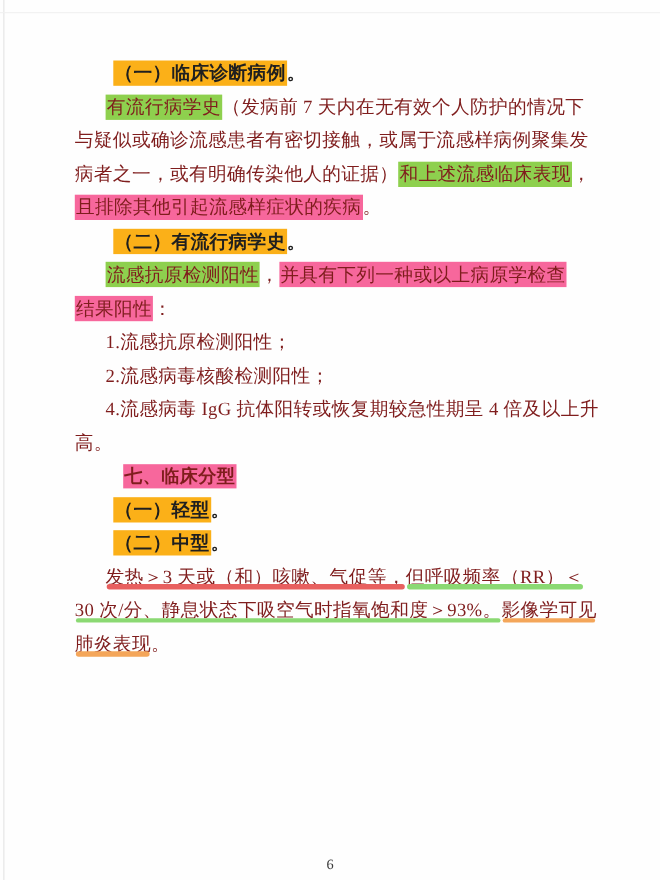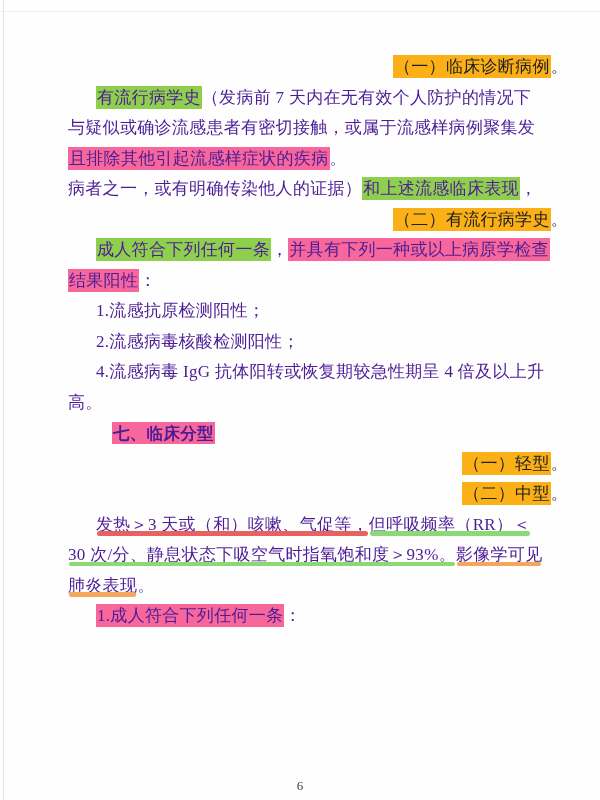--- a/index.html
+++ b/index.html
@@ -13,26 +13,26 @@
   .edge-left {
     position:absolute; left:3px; top:0; height:100%; width:1px; background:#e4e4e4;
   }
   .edge-top {
     position:absolute; left:0; top:11px; width:100%; height:1px; background:#f1f1f1;
   }
   .content {
     position:absolute; top:52px; left:68px; width:500px;
   }
   .line {
-    height:30.5px; line-height:30.5px; font-size:17px; color:#4c1d95;
+    height:30.5px; line-height:30.5px; font-size:17px; color:#7f1d1d;
     white-space:nowrap; letter-spacing:0.3px;
   }
   .body-indent { padding-left:28px; }
-  .h1 { padding-left:35px; font-weight:normal; color:#1f1f1f;text-align:right; }
-  .h2 { padding-left:44px; font-weight:bold; color:#4c1d95;
+  .h1 { padding-left:35px; font-weight:bold; color:#1f1f1f; }
+  .h2 { padding-left:44px; font-weight:bold; color:#7f1d1d;
         font-family:"Liberation Sans","DejaVu Sans",sans-serif; font-size:16.5px; }
   .hl { padding:2px 1px; }
   .hl-orange { background:#fbb018; }
   .hl-green  { background:#8ed04e; }
   .hl-pink   { background:#f7679c; }
   .ul { position:relative; }
   .ul::after {
     content:""; position:absolute; left:1px; right:1px; bottom:-2px;
     height:4.5px; border-radius:3px;
   }
@@ -48,32 +48,31 @@
 <body>
 
 <div class="page">
   <div class="edge-left"></div>
   <div class="edge-top"></div>
 
   <div class="content" id="doc-lines">
       <div class="line h1"><span class="hl hl-orange">（一）临床诊断病例</span><span>。</span></div>
       <div class="line body-indent"><span class="hl hl-green">有流行病学史</span><span>（发病前 7 天内在无有效个人防护的情况下</span></div>
       <div class="line body"><span>与疑似或确诊流感患者有密切接触，或属于流感样病例聚集发</span></div>
+      <div class="line body"><span>病者之一，或有明确传染他人的证据）</span><span class="hl hl-green">和上述流感临床表现</span><span>，</span></div>
       <div class="line body"><span class="hl hl-pink">且排除其他引起流感样症状的疾病</span><span>。</span></div>
-      <div class="line body"><span>病者之一，或有明确传染他人的证据）</span><span class="hl hl-green">和上述流感临床表现</span><span>，</span></div>
       <div class="line h1"><span class="hl hl-orange">（二）有流行病学史</span><span>。</span></div>
-      <div class="line body-indent"><span class="hl hl-green">成人符合下列任何一条</span><span>，</span><span class="hl hl-pink">并具有下列一种或以上病原学检查</span></div>
+      <div class="line body-indent"><span class="hl hl-green">流感抗原检测阳性</span><span>，</span><span class="hl hl-pink">并具有下列一种或以上病原学检查</span></div>
       <div class="line body"><span class="hl hl-pink">结果阳性</span><span>：</span></div>
       <div class="line body-indent"><span>1.流感抗原检测阳性；</span></div>
       <div class="line body-indent"><span>2.流感病毒核酸检测阳性；</span></div>
       <div class="line body-indent"><span>4.流感病毒 IgG 抗体阳转或恢复期较急性期呈 4 倍及以上升</span></div>
       <div class="line body"><span>高。</span></div>
       <div class="line h2"><span class="hl hl-pink">七、临床分型</span></div>
       <div class="line h1"><span class="hl hl-orange">（一）轻型</span><span>。</span></div>
       <div class="line h1"><span class="hl hl-orange">（二）中型</span><span>。</span></div>
       <div class="line body-indent"><span class="ul ul-red">发热＞3 天或（和）咳嗽、气促等，</span><span class="ul ul-green">但呼吸频率（RR）＜</span></div>
       <div class="line body"><span class="ul ul-green">30 次/分、静息状态下吸空气时指氧饱和度＞93%。</span><span class="ul ul-orange">影像学可见</span></div>
       <div class="line body"><span class="ul ul-orange">肺炎表现</span><span>。</span></div>
-      <div class="line body-indent"><span class="hl hl-pink">1.成人符合下列任何一条</span><span>：</span></div>
     </div>
 
   <div class="pagenum">6</div>
 </div>
 
 </body></html>

